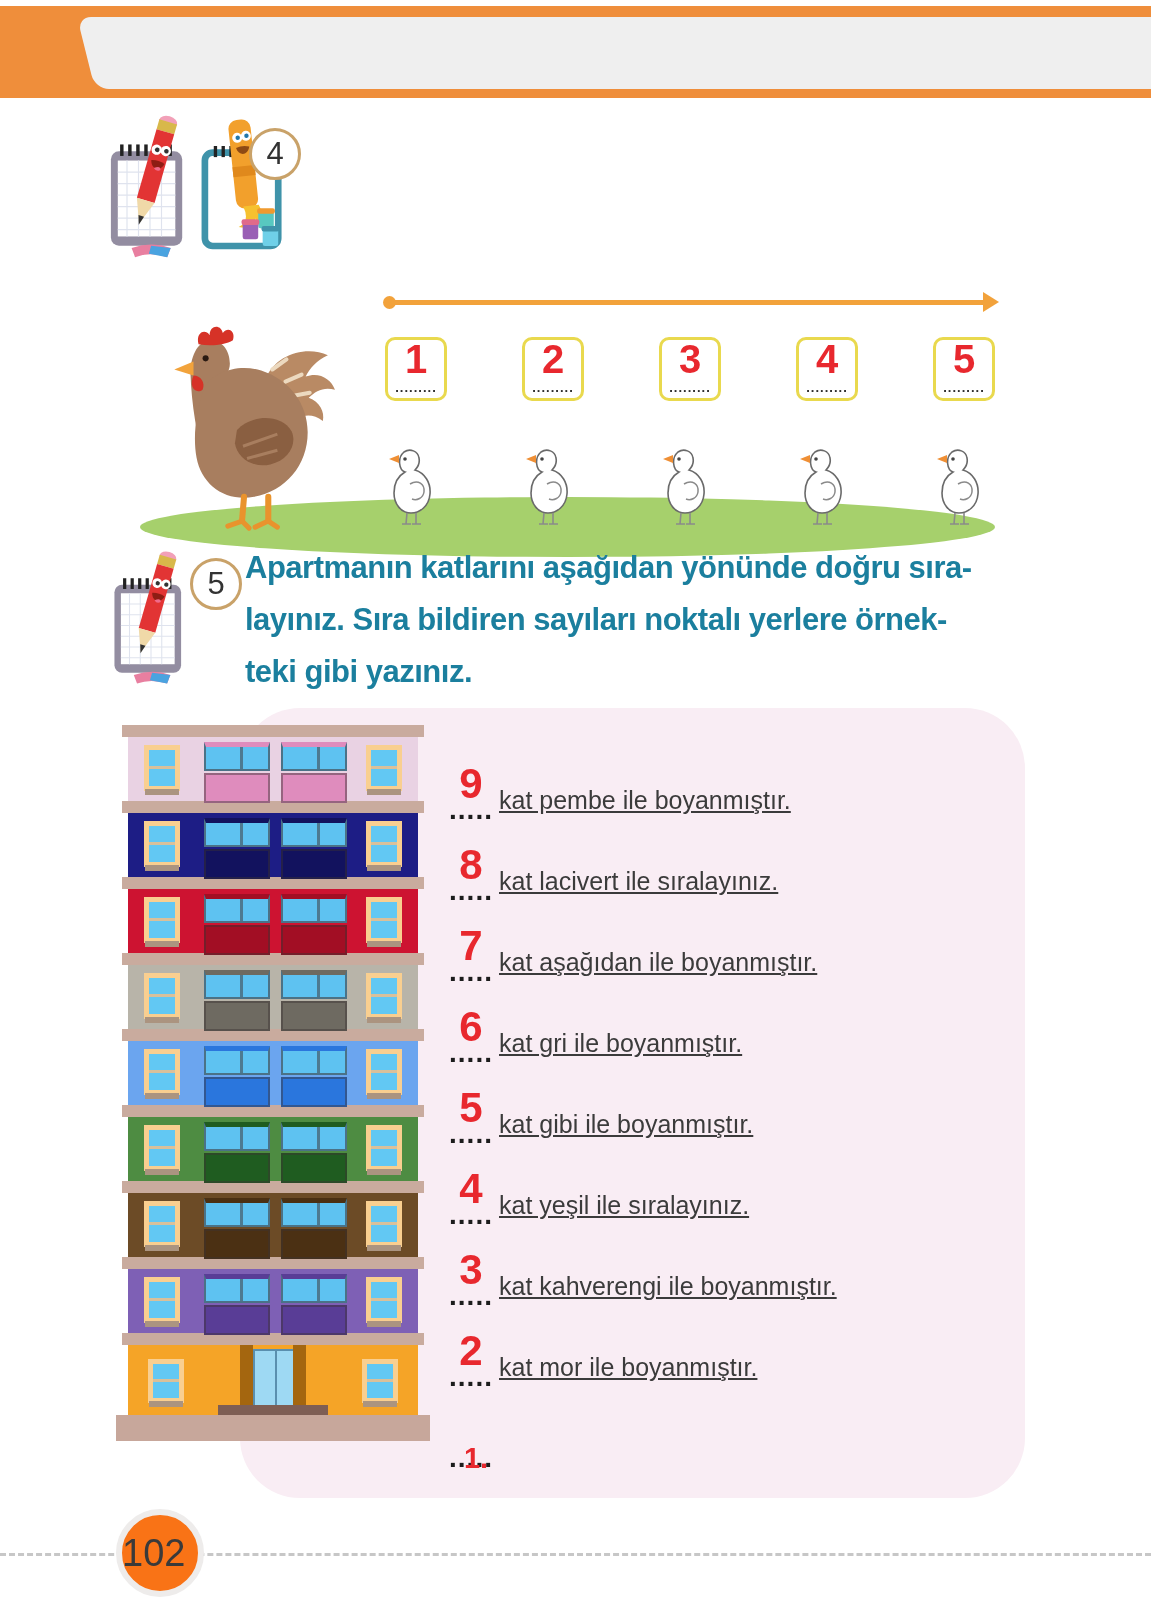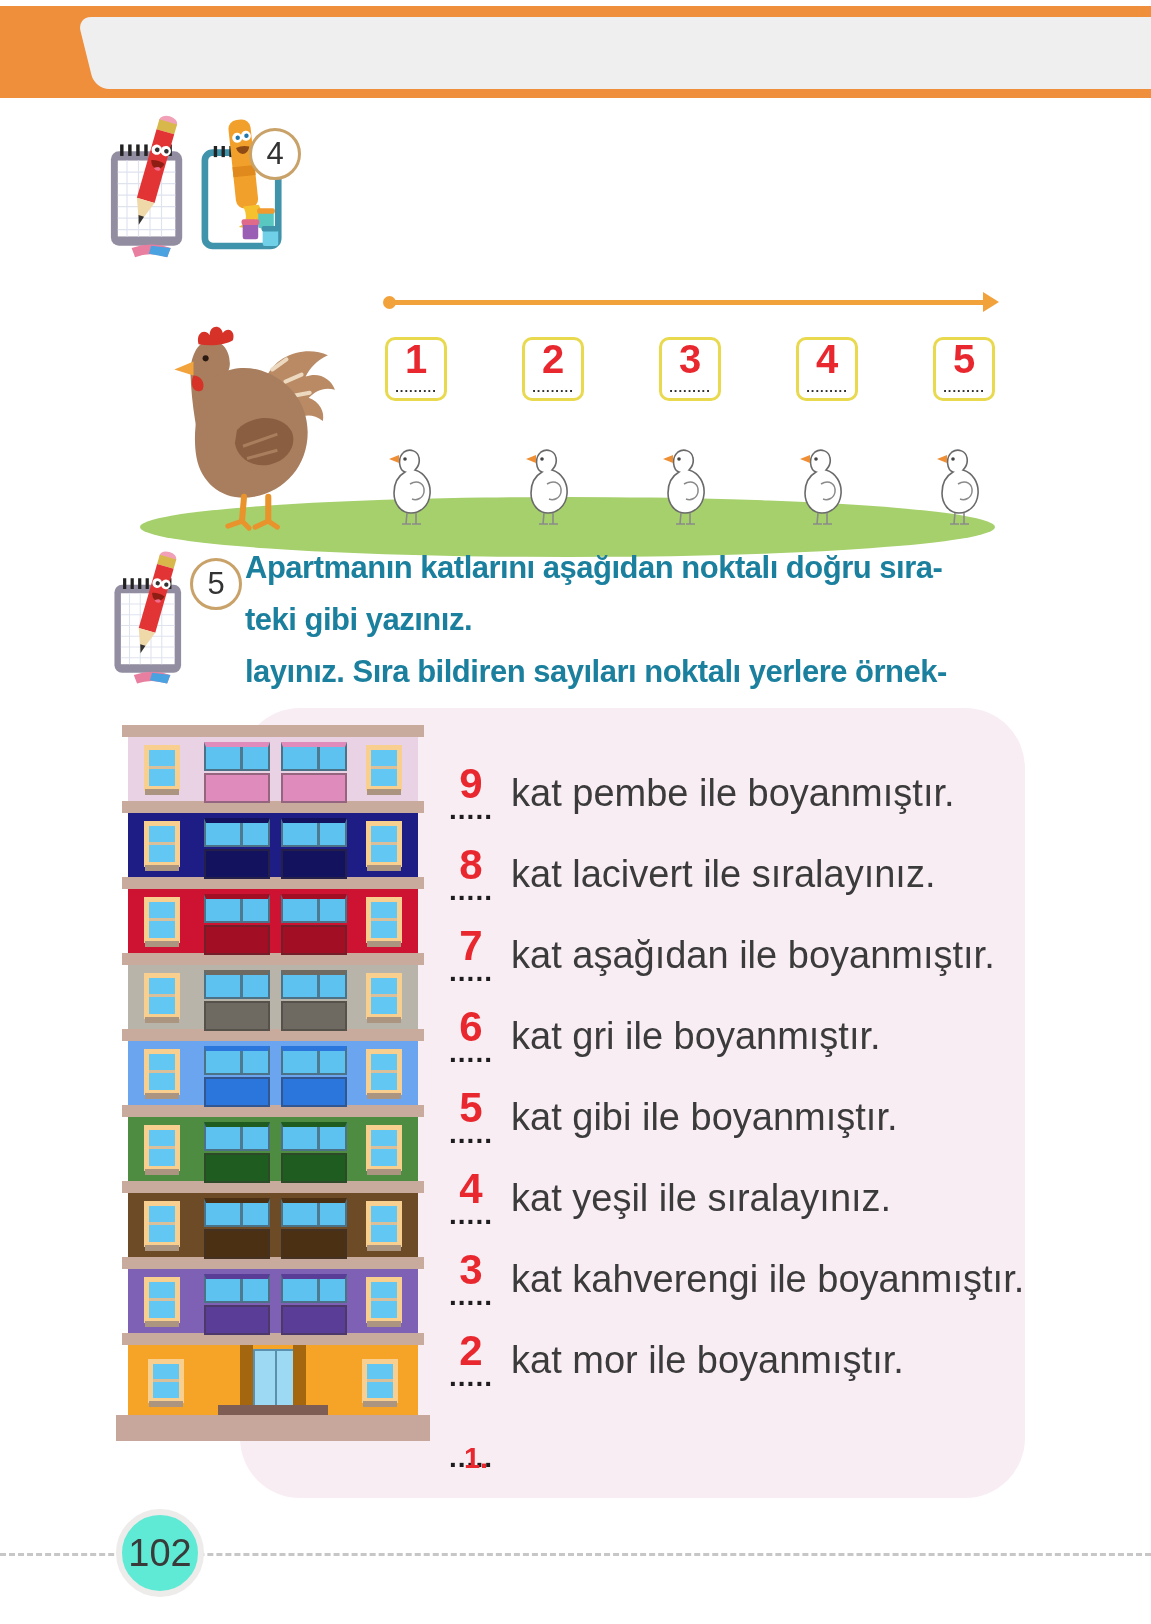--- a/index.html
+++ b/index.html
@@ -45,26 +45,26 @@
   .dglass{position:absolute;top:4px;bottom:0;background:#9ed9f3;border:2px solid #5a8fae;}
   .dglass::after{content:"";position:absolute;top:0;bottom:0;left:50%;width:2px;background:#5a8fae;}
   .base{position:relative;height:26px;background:#c7a79b;margin:0 -12px;}
   .base .step{position:absolute;left:50%;transform:translateX(-50%);top:-10px;width:110px;height:10px;background:#7e5e54;display:block;}
   
   .answers{position:absolute;left:443px;top:740px;width:585px;}
   .arow{display:flex;align-items:flex-end;height:81px;padding-bottom:4px;box-sizing:border-box;}
   .numcell{width:56px;display:flex;flex-direction:column;align-items:center;justify-content:flex-end;}
   .anum{color:#e8282e;font-size:42px;font-weight:600;line-height:38px;}
   .adots{color:#1c1c1c;font-size:28px;font-weight:700;letter-spacing:1px;line-height:14px;}
-  .atext{color:#3b3b3b;font-size:38px;margin-left:12px;white-space:nowrap;padding-bottom:2px;}
+  .atext{color:#3b3b3b;font-size:25px;white-space:nowrap;padding-bottom:2px;text-decoration:underline;}
   .arow.example .anum{font-size:29px;line-height:10px;position:relative;left:5px;top:12px;}
   
   .pgline{position:absolute;left:0;right:0;top:1553px;border-top:3px dashed #c7c7c7;}
-  .pgcircle{position:absolute;left:116px;top:1509px;width:88px;height:88px;border-radius:50%;background:#5eead4;
-            border:6px solid #eeeceb;box-sizing:border-box;display:flex;align-items:center;justify-content:center;
+  .pgcircle{position:absolute;left:116px;top:1509px;width:88px;height:88px;border-radius:50%;background:#f97316;
+            border:6px solid #eeeceb;box-sizing:border-box;display:flex;align-items:center;justify-content:flex-start;
             color:#3a3a3a;font-size:38px;}
   .mascot{position:absolute;}
 </style>
 </head>
 <body>
 
 <div class="page">
 
   <div class="band"></div>
   <div class="band-inner"></div>
@@ -255,23 +255,23 @@
     </g>
     <path d="M24 118 q18 -6 34 0 l-3 8 q-15 -5 -28 0 Z" fill="#e87fa0"></path>
     <path d="M41 116 l17 2 -3 8 -16 -3 Z" fill="#4aa3e0"></path>
   </svg>
 
   <div class="qcircle" style="left:190px;top:558px">
     <span>5</span>
   </div>
 
   <div class="instr instr5" style="left:245px;top:542px">
-    <div>Apartmanın katlarını aşağıdan noktalı doğru sıra-</div>
+    <div>Apartmanın katlarını aşağıdan yönünde doğru sıra-</div>
+    <div>layınız. Sıra bildiren sayıları noktalı yerlere örnek-</div>
     <div>teki gibi yazınız.</div>
-    <div>layınız. Sıra bildiren sayıları noktalı yerlere örnek-</div>
   </div>
 
   <div class="blob"></div>
 
   <div class="building" id="building">
       <div class="sep"></div>
      <div class="wall" style="background:#e9d2e3;height:64px">
       <div class="win" style="left:16px;top:8px;width:36px;height:46px">
           <i></i>
         </div>

